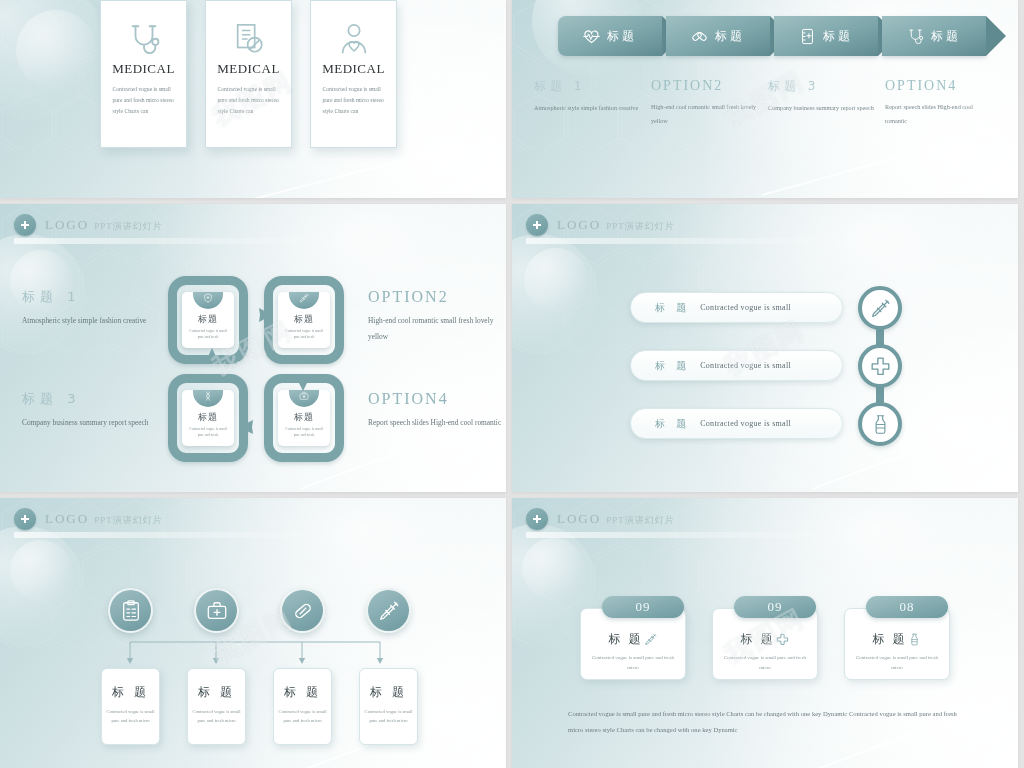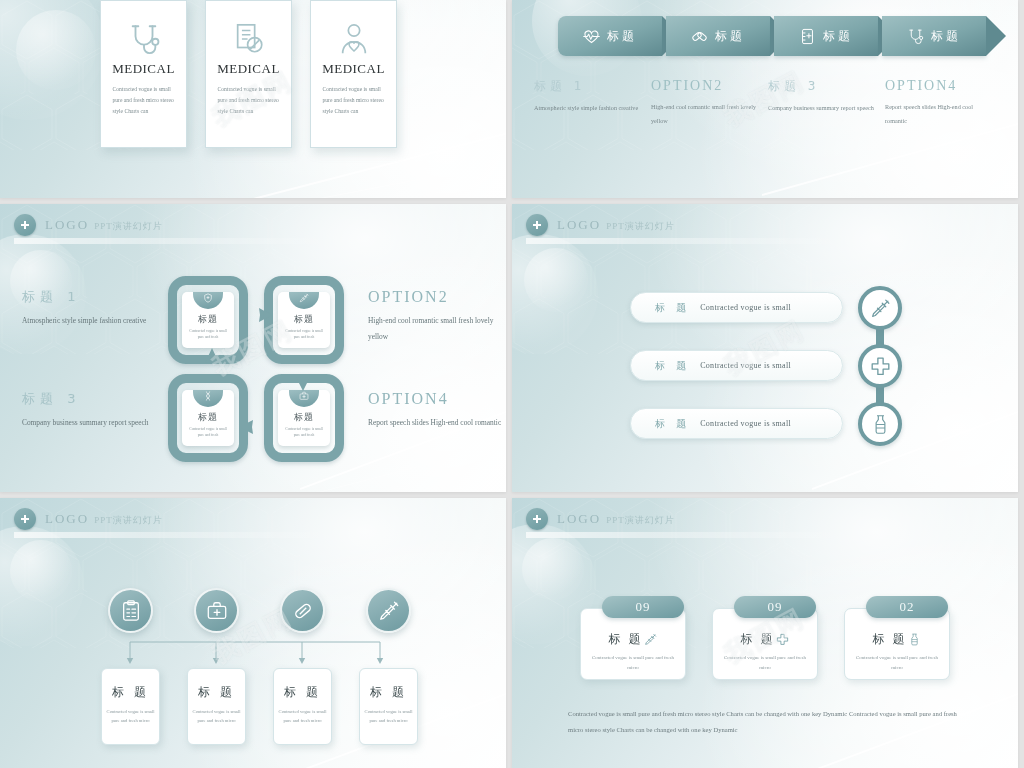--- a/index.html
+++ b/index.html
@@ -640,20 +640,20 @@
     <div class="ncard" style="left:332px;top:110px;">
       <div class="tt">
           <span>标 题</span>
           <svg viewBox="0 0 24 24" style="color:#6f9ba1">
             <use href="#i-vial"></use>
           </svg>
         </div>
       <p>Contracted vogue is small pure and fresh micro</p>
     </div>
     <div class="nhead" style="left:354px;top:98px;">
-        <span>02</span>
+        <span>08</span>
       </div>
 
     <div class="nfoot">Contracted vogue is small pure and fresh micro stereo style Charts can be changed with one key Dynamic Contracted vogue is small pure and fresh micro stereo style Charts can be changed with one key Dynamic</div>
     <div class="watermark">我图网</div>
   </div>
 
 </div>
 
 </body></html>

